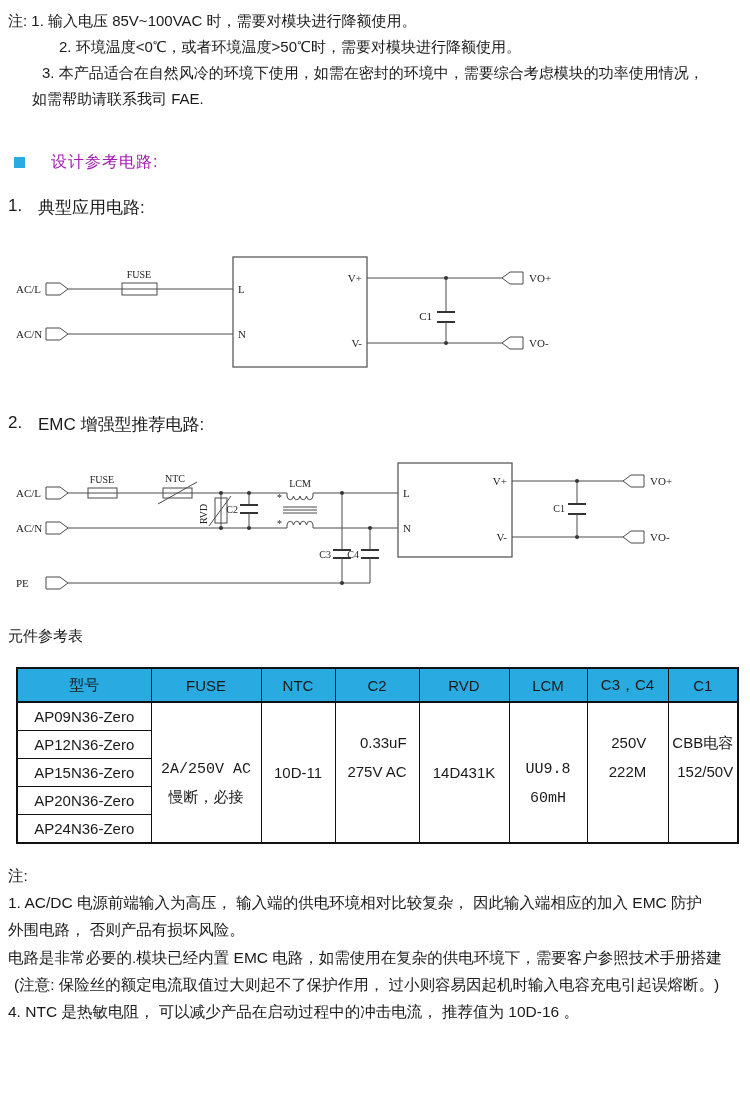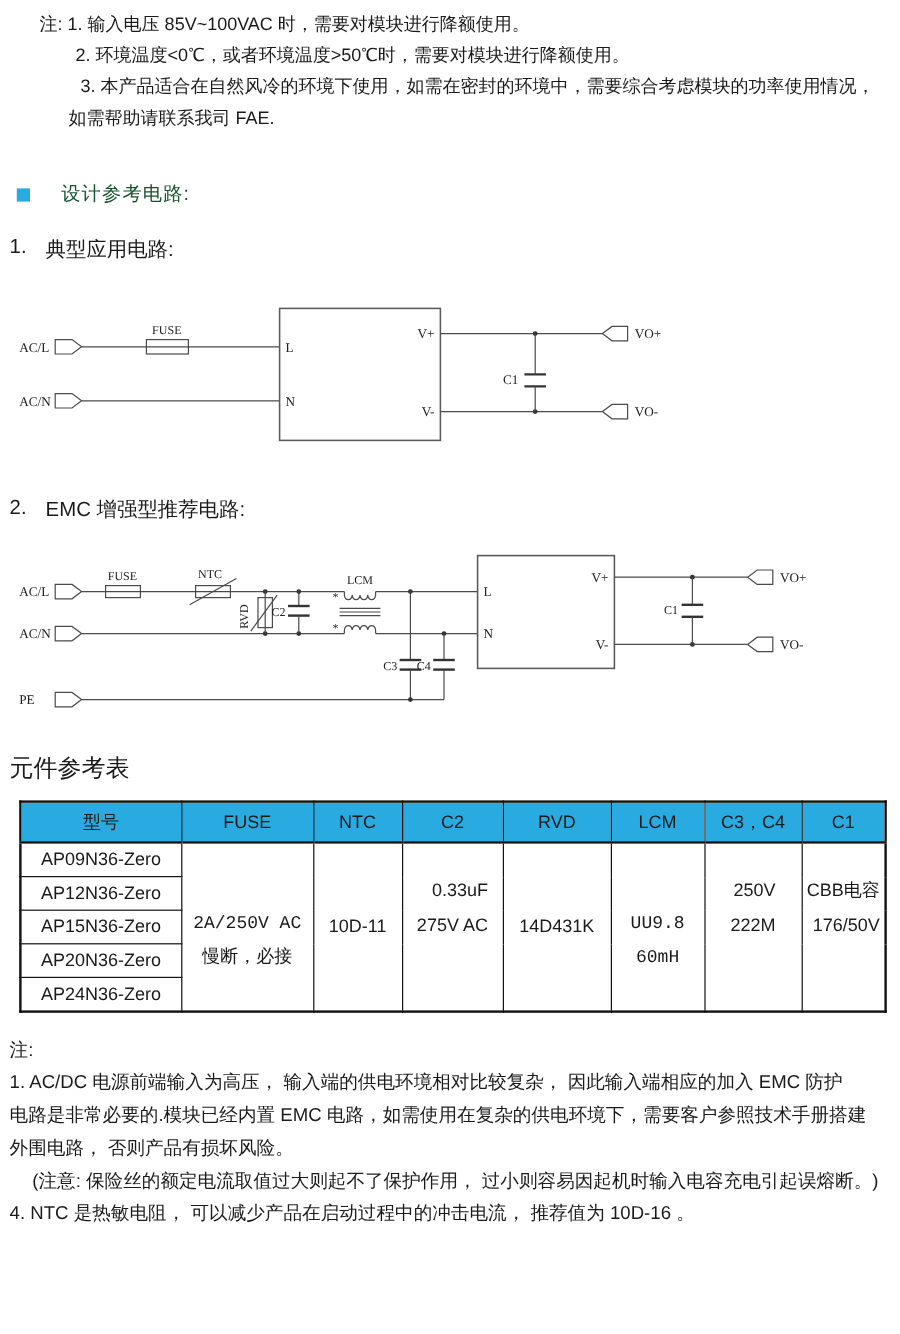--- a/index.html
+++ b/index.html
@@ -3,60 +3,60 @@
 <meta charset="utf-8">
 <style>
   html,body{margin:0;padding:0;}
   body{
     width:750px;height:1112px;position:relative;background:#ffffff;
     font-family:"Liberation Sans",sans-serif;color:#1a1a1a;overflow:hidden;
   }
   .abs{position:absolute;}
   
   .top-notes{top:8px;left:0;width:742px;font-size:15px;line-height:26px;}
-  .note-line{white-space:nowrap;margin-left:25px;}
+  .note-line{white-space:nowrap;}
   .ind-0{padding-left:8px;}
-  .ind-1{padding-left:38px;}
+  .ind-1{padding-left:59px;}
   .ind-2{padding-left:42px;}
   .ind-3{padding-left:32px;}
   
   .section-header{top:152px;left:14px;display:flex;align-items:center;}
   .bullet-square{width:11px;height:11px;background:#29ABE2;display:inline-block;}
-  .section-title{color:#14532d;font-size:16px;margin-left:26px;letter-spacing:1px;}
+  .section-title{color:#a21caf;font-size:16px;margin-left:26px;letter-spacing:1px;}
   
   .circuit-heading{font-size:17px;left:8px;display:flex;}
   .circuit-heading .num{width:30px;}
   .heading-1{top:196px;}
   .heading-2{top:413px;}
   
   svg{display:block;}
   svg text{font-family:"Liberation Serif",serif;fill:#222;}
   .wire{stroke:#4a4a4a;stroke-width:1;fill:none;}
   .comp{stroke:#4a4a4a;stroke-width:1;fill:none;}
   .modbox{stroke:#5a5a5a;stroke-width:1.3;fill:none;}
   .term{stroke:#4a4a4a;stroke-width:1;fill:#ffffff;}
   .dot{fill:#333;}
   .plate{stroke:#333;stroke-width:2;}
   .lbl{font-size:11px;}
   .lbl-s{font-size:10px;}
   
-  .table-caption{top:627px;left:8px;font-size:20px;}
+  .table-caption{top:627px;left:8px;font-size:15px;}
   table.ref{top:667px;left:16px;position:absolute;border-collapse:collapse;table-layout:fixed;
     width:721px;font-size:15px;text-align:center;}
   table.ref th,table.ref td{border:1px solid #111;padding:0;overflow:hidden;}
   table.ref{border:2px solid #111;}
   table.ref th{background:#29ABE2;height:32px;font-weight:normal;border-bottom-width:2px;}
   table.ref td{height:27px;}
   .multiline{white-space:pre-line;line-height:29px;display:inline-block;}
   .up{transform:translateY(-16px);text-align:right;}
   .down{transform:translateY(11px);font-family:Liberation Mono, monospace;}
   
   .bottom-notes{top:862px;left:0;width:745px;font-size:15.5px;line-height:27.2px;}
   .bn{padding-left:8px;white-space:nowrap;}
-  .bn-indent{padding-left:14px;text-align:center;}
+  .bn-indent{padding-left:14px;}
 </style>
 </head>
 <body>
 
 <div class="abs top-notes">
   <div class="note-line ind-0">注: 1. 输入电压 85V~100VAC 时，需要对模块进行降额使用。</div>
   <div class="note-line ind-1">2. 环境温度&lt;0℃，或者环境温度&gt;50℃时，需要对模块进行降额使用。</div>
   <div class="note-line ind-2">3. 本产品适合在自然风冷的环境下使用，如需在密封的环境中，需要综合考虑模块的功率使用情况，</div>
   <div class="note-line ind-3">如需帮助请联系我司 FAE.</div>
 </div>
@@ -270,37 +270,37 @@
 慢断，必接</span></td>
       <td rowspan="5"><span class="multiline">10D-11</span></td>
       <td rowspan="5"><span class="multiline up">0.33uF
 275V AC</span></td>
       <td rowspan="5"><span class="multiline">14D431K</span></td>
       <td rowspan="5"><span class="multiline down">UU9.8
 60mH</span></td>
       <td rowspan="5"><span class="multiline up">250V
 222M</span></td>
       <td rowspan="5"><span class="multiline up">CBB电容
-176/50V</span></td>
+152/50V</span></td>
     </tr>
     <tr>
       <td>AP12N36-Zero</td>
     </tr>
     <tr>
       <td>AP15N36-Zero</td>
     </tr>
     <tr>
       <td>AP20N36-Zero</td>
     </tr>
     <tr>
       <td>AP24N36-Zero</td>
     </tr>
   </tbody>
 </table>
 
 <div class="abs bottom-notes">
   <div class="bn">注:</div>
   <div class="bn">1. AC/DC 电源前端输入为高压， 输入端的供电环境相对比较复杂， 因此输入端相应的加入  EMC  防护</div>
+  <div class="bn">外围电路， 否则产品有损坏风险。</div>
   <div class="bn">电路是非常必要的.模块已经内置 EMC 电路，如需使用在复杂的供电环境下，需要客户参照技术手册搭建</div>
-  <div class="bn">外围电路， 否则产品有损坏风险。</div>
   <div class="bn bn-indent">(注意: 保险丝的额定电流取值过大则起不了保护作用， 过小则容易因起机时输入电容充电引起误熔断。)</div>
   <div class="bn">4. NTC 是热敏电阻， 可以减少产品在启动过程中的冲击电流， 推荐值为 10D-16 。</div>
 </div>
 
 </body></html>

